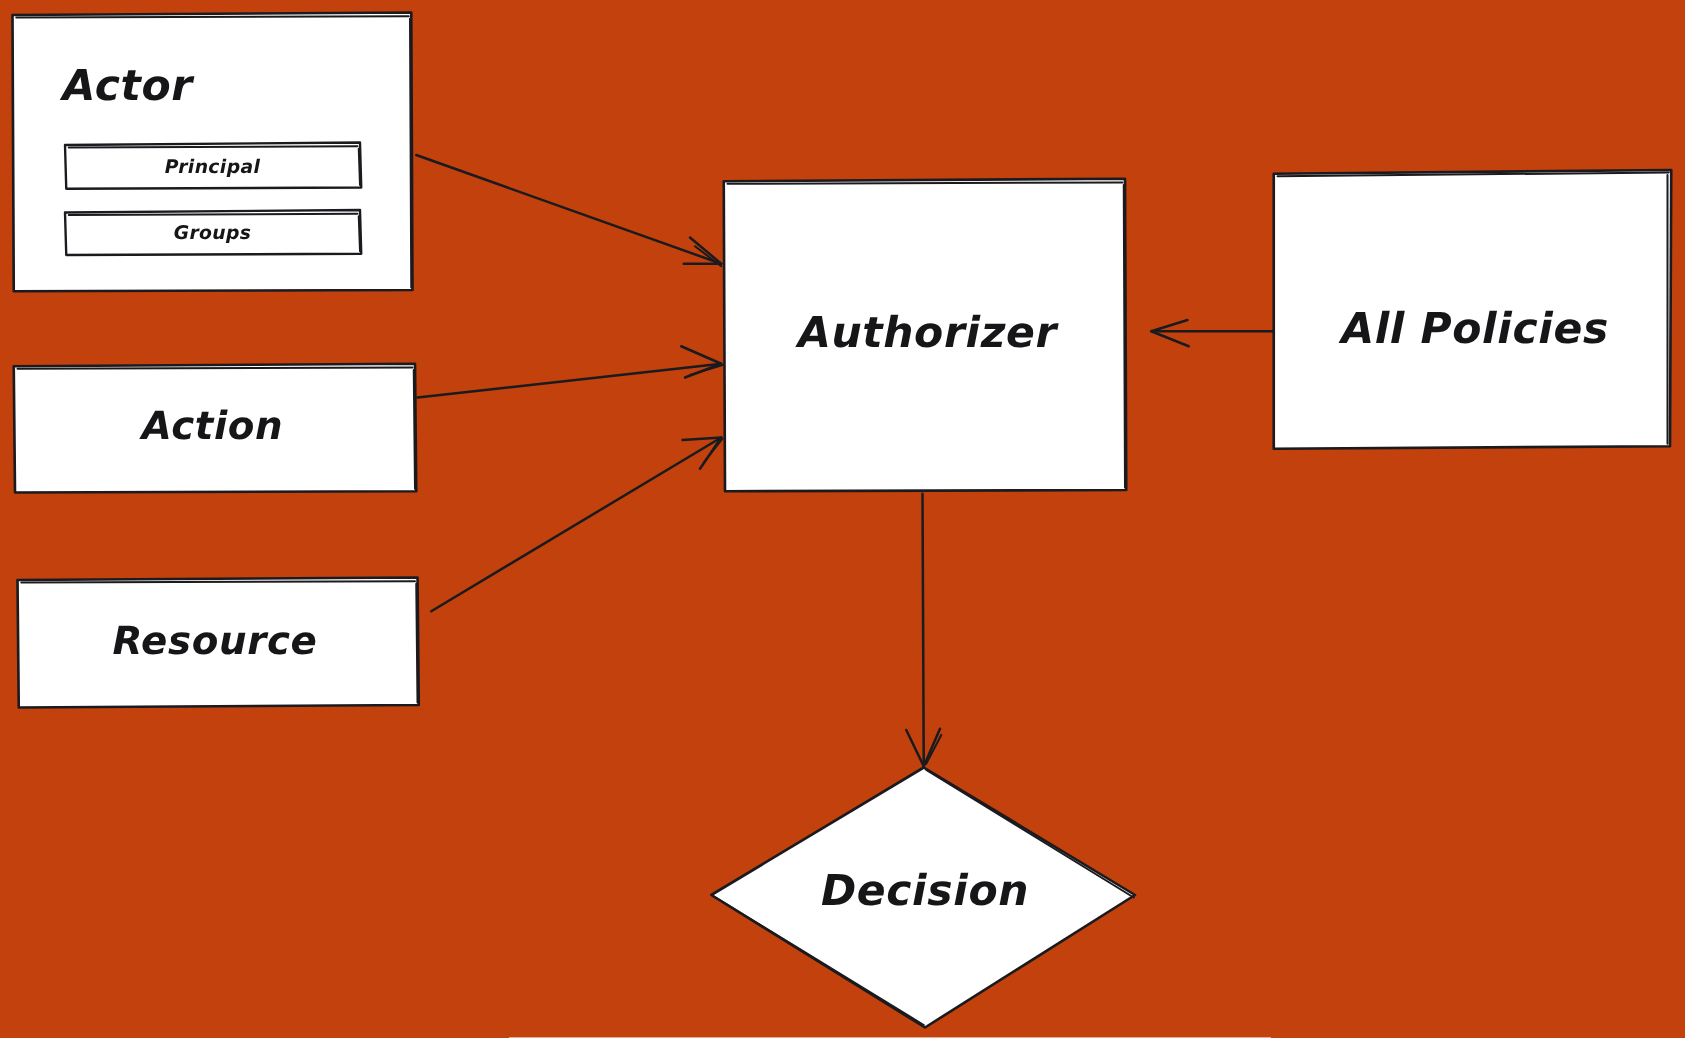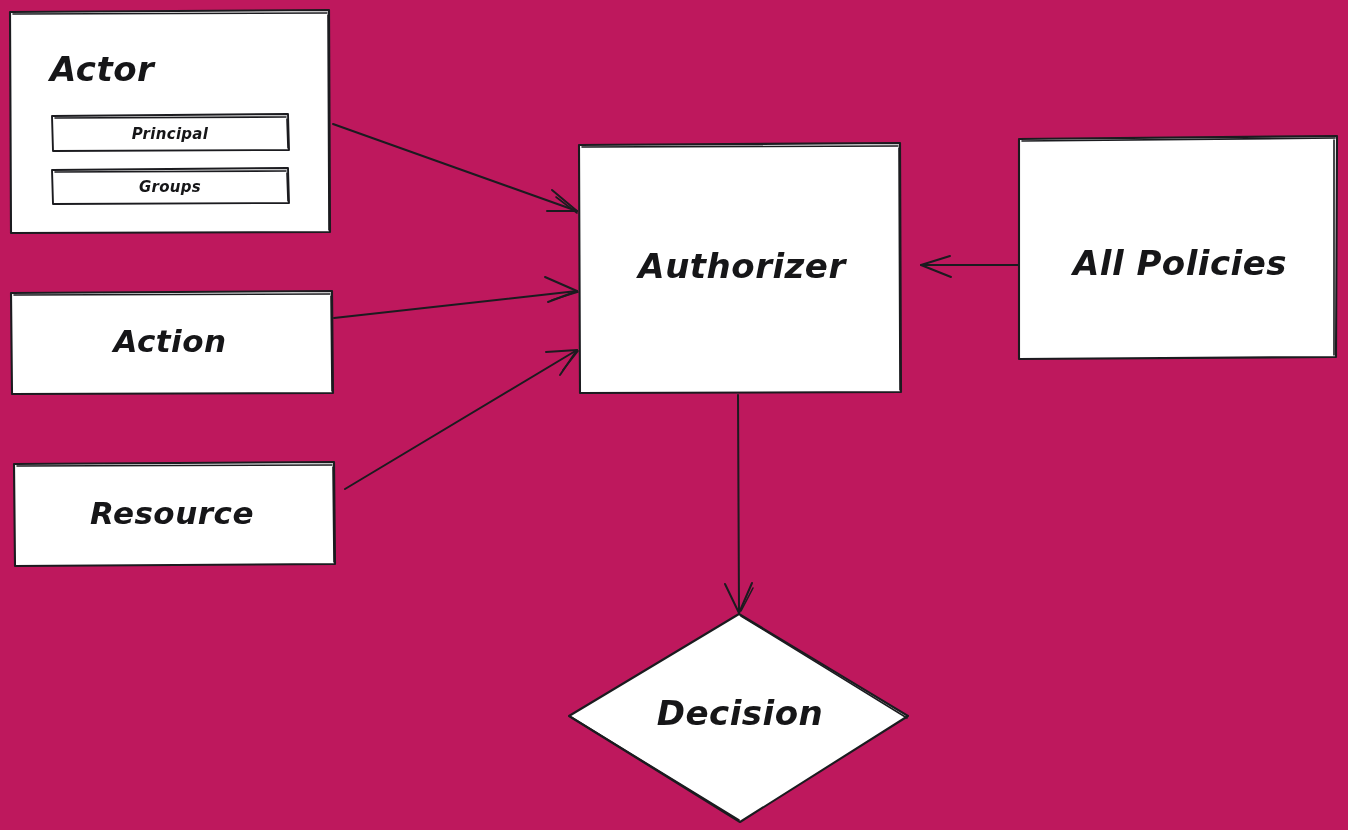--- a/index.html
+++ b/index.html
@@ -7,21 +7,21 @@
     padding: 0;
     background: #ffffff;
   }
   body {
     font-family: "DejaVu Sans", sans-serif;
   }
   #canvas {
     position: relative;
     width: 1348px;
     height: 830px;
-    background: #be185d;
+    background: #c2410c;
     overflow: hidden;
   }
   #diagram-svg {
     position: absolute;
     left: 0;
     top: 0;
     width: 1348px;
     height: 830px;
   }
   .node-shape {

